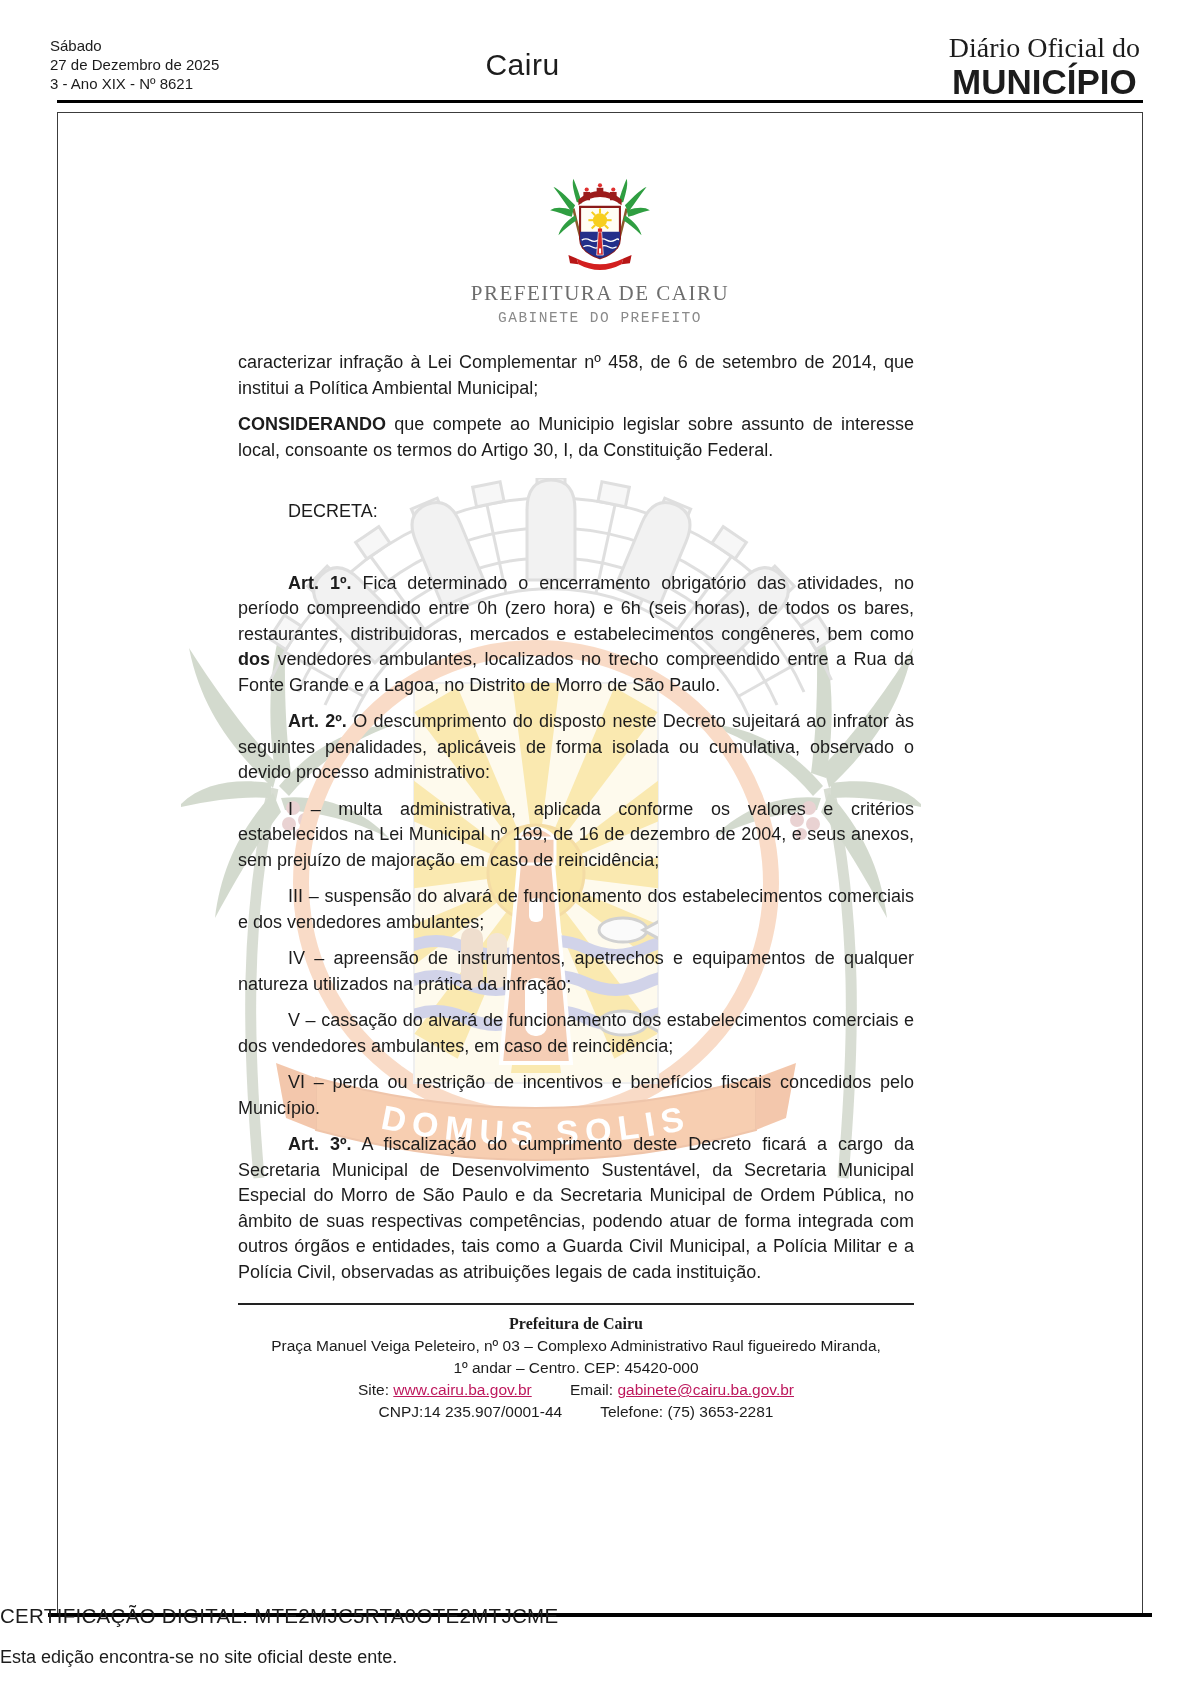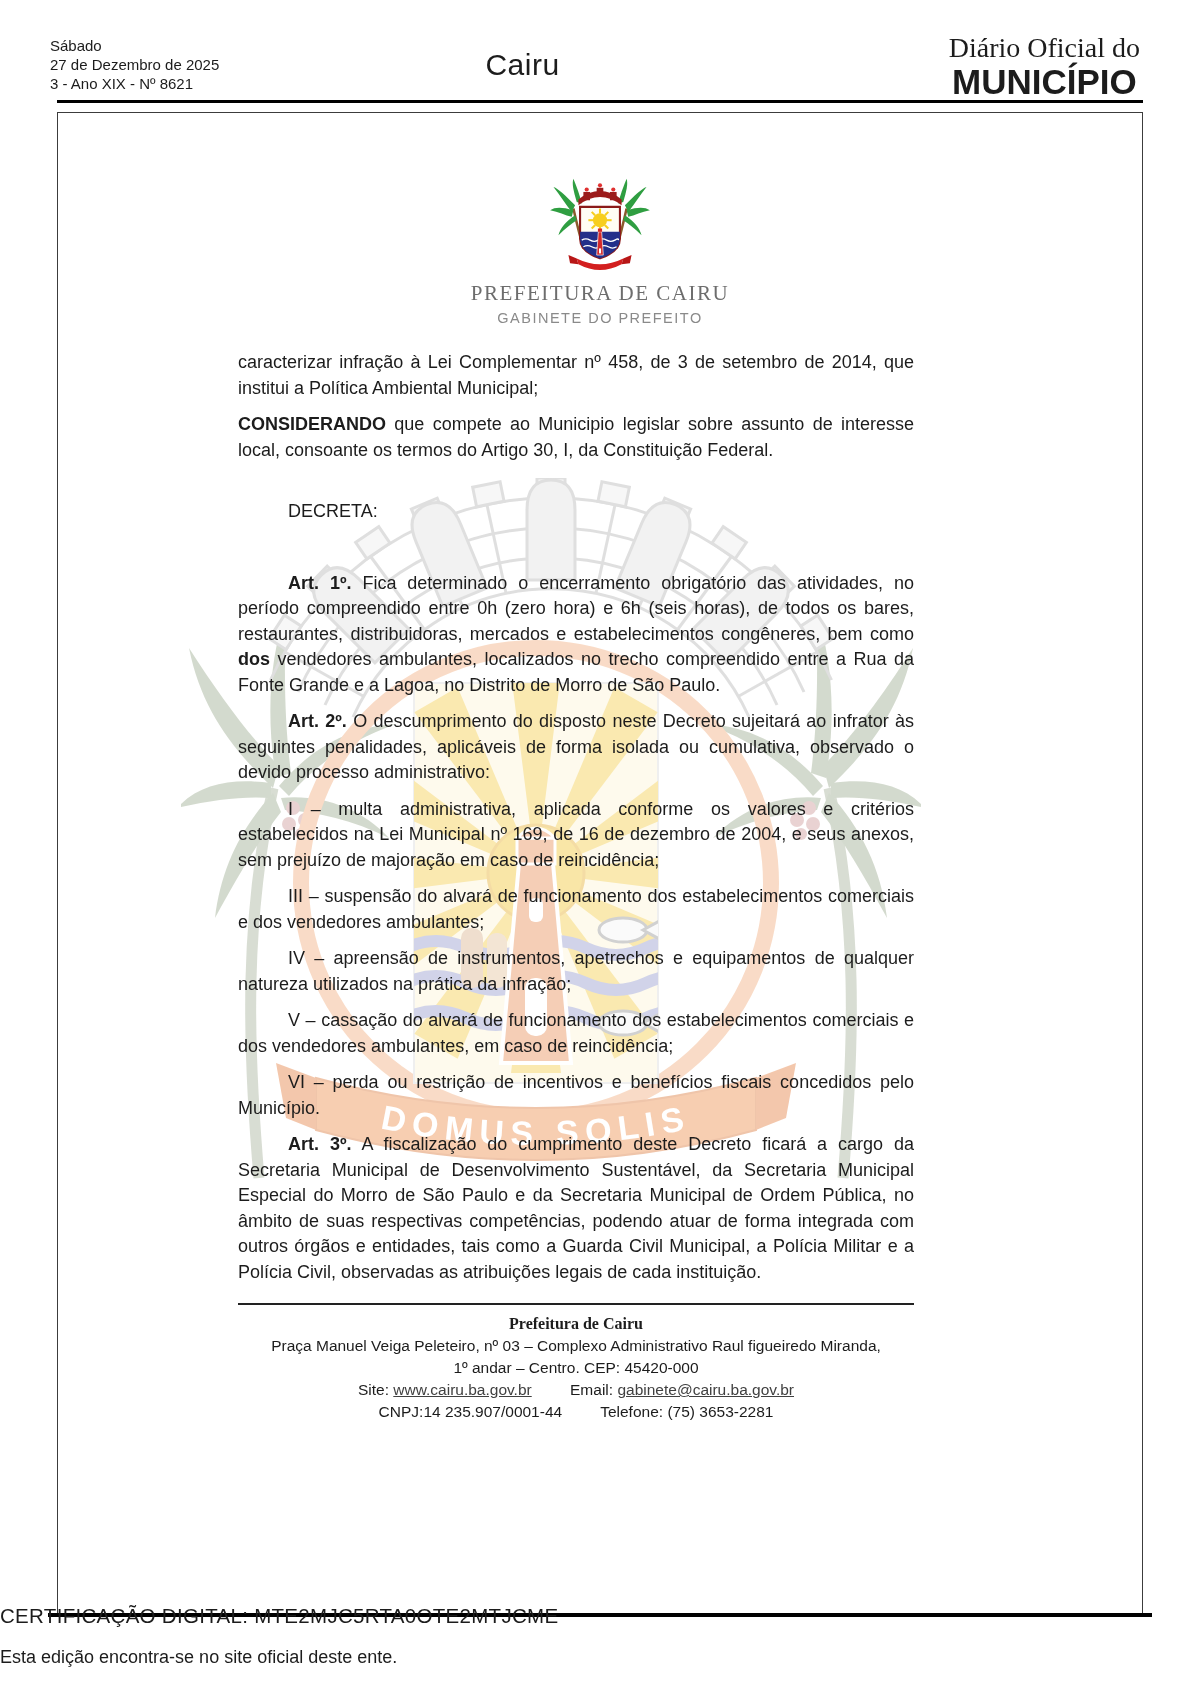--- a/index.html
+++ b/index.html
@@ -19,34 +19,34 @@
   .content-box{position:absolute;left:57px;top:112px;width:1086px;height:1501px;
                border:1px solid #3c3c3c;border-bottom:none;box-sizing:border-box;}
 
   .watermark{position:absolute;left:123px;top:365px;width:740px;height:730px;
              opacity:.45;z-index:0;pointer-events:none;}
 
   .emblem-block{position:relative;z-index:1;margin-top:64px;text-align:center;}
   .crest{display:block;margin:0 auto;}
   .emblem-org{font-family:"Liberation Serif",serif;font-size:21px;color:#6d6d6d;
               letter-spacing:1.5px;margin-top:6px;}
-  .emblem-dept{font-family:Liberation Sans, sans-serif;font-size:14.5px;color:#8a8a8a;
+  .emblem-dept{font-family:Liberation Mono, monospace;font-size:14.5px;color:#8a8a8a;
                letter-spacing:1.5px;margin-top:4px;}
 
   .doc-body{position:relative;z-index:1;width:676px;margin:24px 0 0 180px;}
   .para{font-size:18px;line-height:25.5px;text-align:justify;margin:0 0 11px;}
   .para.indent{text-indent:50px;}
   .para.decreta{text-indent:50px;text-align:left;margin:36px 0 46px;}
 
   .footer-divider{position:relative;z-index:1;width:676px;margin:18px 0 0 180px;
                   border:none;border-top:2px solid #222;}
   .footer-info{position:relative;z-index:1;width:676px;margin:8px 0 0 180px;
                text-align:center;font-size:15.5px;line-height:22px;}
   .footer-name{font-family:"Liberation Serif",serif;font-weight:bold;font-size:16px;}
-  .footer-info .link{color:#404040;text-decoration:underline;cursor:pointer;}
+  .footer-info .link{color:#be185d;text-decoration:underline;cursor:pointer;}
   .gap-right{margin-right:34px;}
 
   
   .bottom-rule{position:absolute;left:48px;width:1104px;top:1613px;height:4px;background:#000;}
   .cert-block{position:absolute;left:0;top:1604px;width:984px;text-align:left;}
   .cert-line1{font-size:20.5px;letter-spacing:.3px;}
   .cert-line2{font-size:18px;margin-top:19px;}
 </style>
 </head>
 <body>
@@ -222,21 +222,21 @@
         <rect x="58.8" y="86" width="2.5" height="6" fill="#ffffff"></rect>
         <path d="M32,98 Q60,112 88,98 L86,105 Q60,119 34,105 Z" fill="#d31f1f"></path>
         <path d="M32,98 L22,94 L24,104 L34,105 Z" fill="#b81717"></path>
         <path d="M88,98 L98,94 L96,104 L86,105 Z" fill="#b81717"></path>
       </svg>
       <div class="emblem-org">PREFEITURA DE CAIRU</div>
       <div class="emblem-dept">GABINETE DO PREFEITO</div>
     </div>
 
     <div class="doc-body" id="doc-body">
-        <p class="para hang"><span>caracterizar infração à Lei Complementar nº 458, de 3 de setembro de 2014, que institui a Política Ambiental Municipal;</span></p>
+        <p class="para hang"><span>caracterizar infração à Lei Complementar nº 458, de 6 de setembro de 2014, que institui a Política Ambiental Municipal;</span></p>
         <p class="para hang"><b>CONSIDERANDO</b><span> que compete ao Municipio legislar sobre assunto de interesse local, consoante os termos do Artigo 30, I, da Constituição Federal.</span></p>
         <p class="para decreta"><span>DECRETA:</span></p>
         <p class="para indent"><b>Art. 1º.</b><span> Fica determinado o encerramento obrigatório das atividades, no período compreendido entre 0h (zero hora) e 6h (seis horas), de todos os bares, restaurantes, distribuidoras, mercados e estabelecimentos congêneres, bem como </span><b>dos</b><span> vendedores ambulantes, localizados no trecho compreendido entre a Rua da Fonte Grande e a Lagoa, no Distrito de Morro de São Paulo.</span></p>
         <p class="para indent"><b>Art. 2º.</b><span> O descumprimento do disposto neste Decreto sujeitará ao infrator às seguintes penalidades, aplicáveis de forma isolada ou cumulativa, observado o devido processo administrativo:</span></p>
         <p class="para indent"><span>I – multa administrativa, aplicada conforme os valores e critérios estabelecidos na Lei Municipal nº 169, de 16 de dezembro de 2004, e seus anexos, sem prejuízo de majoração em caso de reincidência;</span></p>
         <p class="para indent"><span>III – suspensão do alvará de funcionamento dos estabelecimentos comerciais e dos vendedores ambulantes;</span></p>
         <p class="para indent"><span>IV – apreensão de instrumentos, apetrechos e equipamentos de qualquer natureza utilizados na prática da infração;</span></p>
         <p class="para indent"><span>V – cassação do alvará de funcionamento dos estabelecimentos comerciais e dos vendedores ambulantes, em caso de reincidência;</span></p>
         <p class="para indent"><span>VI – perda ou restrição de incentivos e benefícios fiscais concedidos pelo Município.</span></p>
         <p class="para indent"><b>Art. 3º.</b><span> A fiscalização do cumprimento deste Decreto ficará a cargo da Secretaria Municipal de Desenvolvimento Sustentável, da Secretaria Municipal Especial do Morro de São Paulo e da Secretaria Municipal de Ordem Pública, no âmbito de suas respectivas competências, podendo atuar de forma integrada com outros órgãos e entidades, tais como a Guarda Civil Municipal, a Polícia Militar e a Polícia Civil, observadas as atribuições legais de cada instituição.</span></p>

